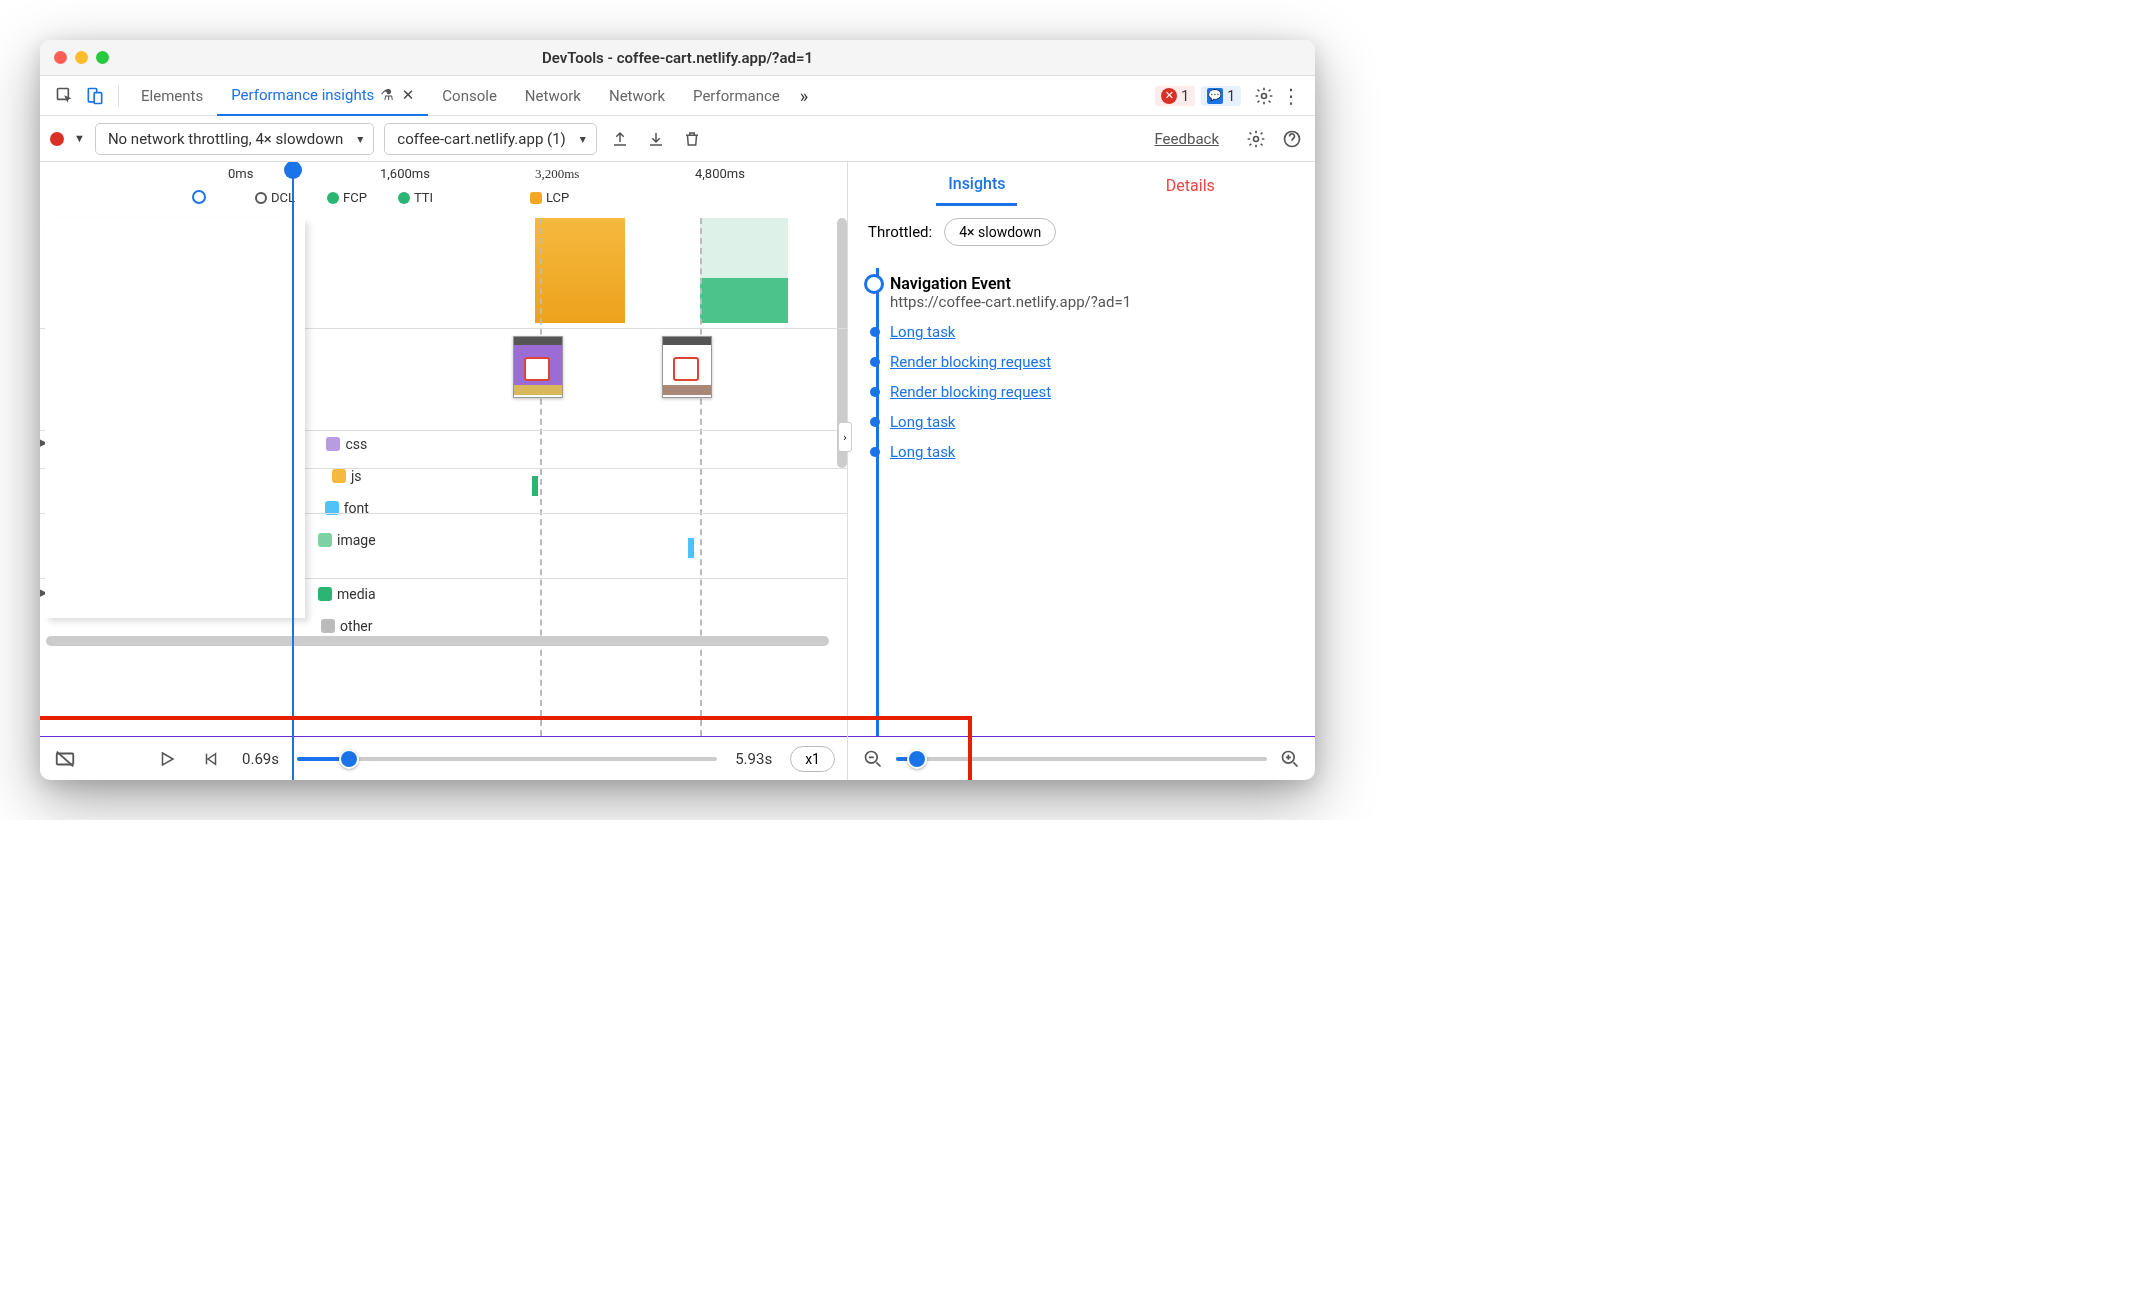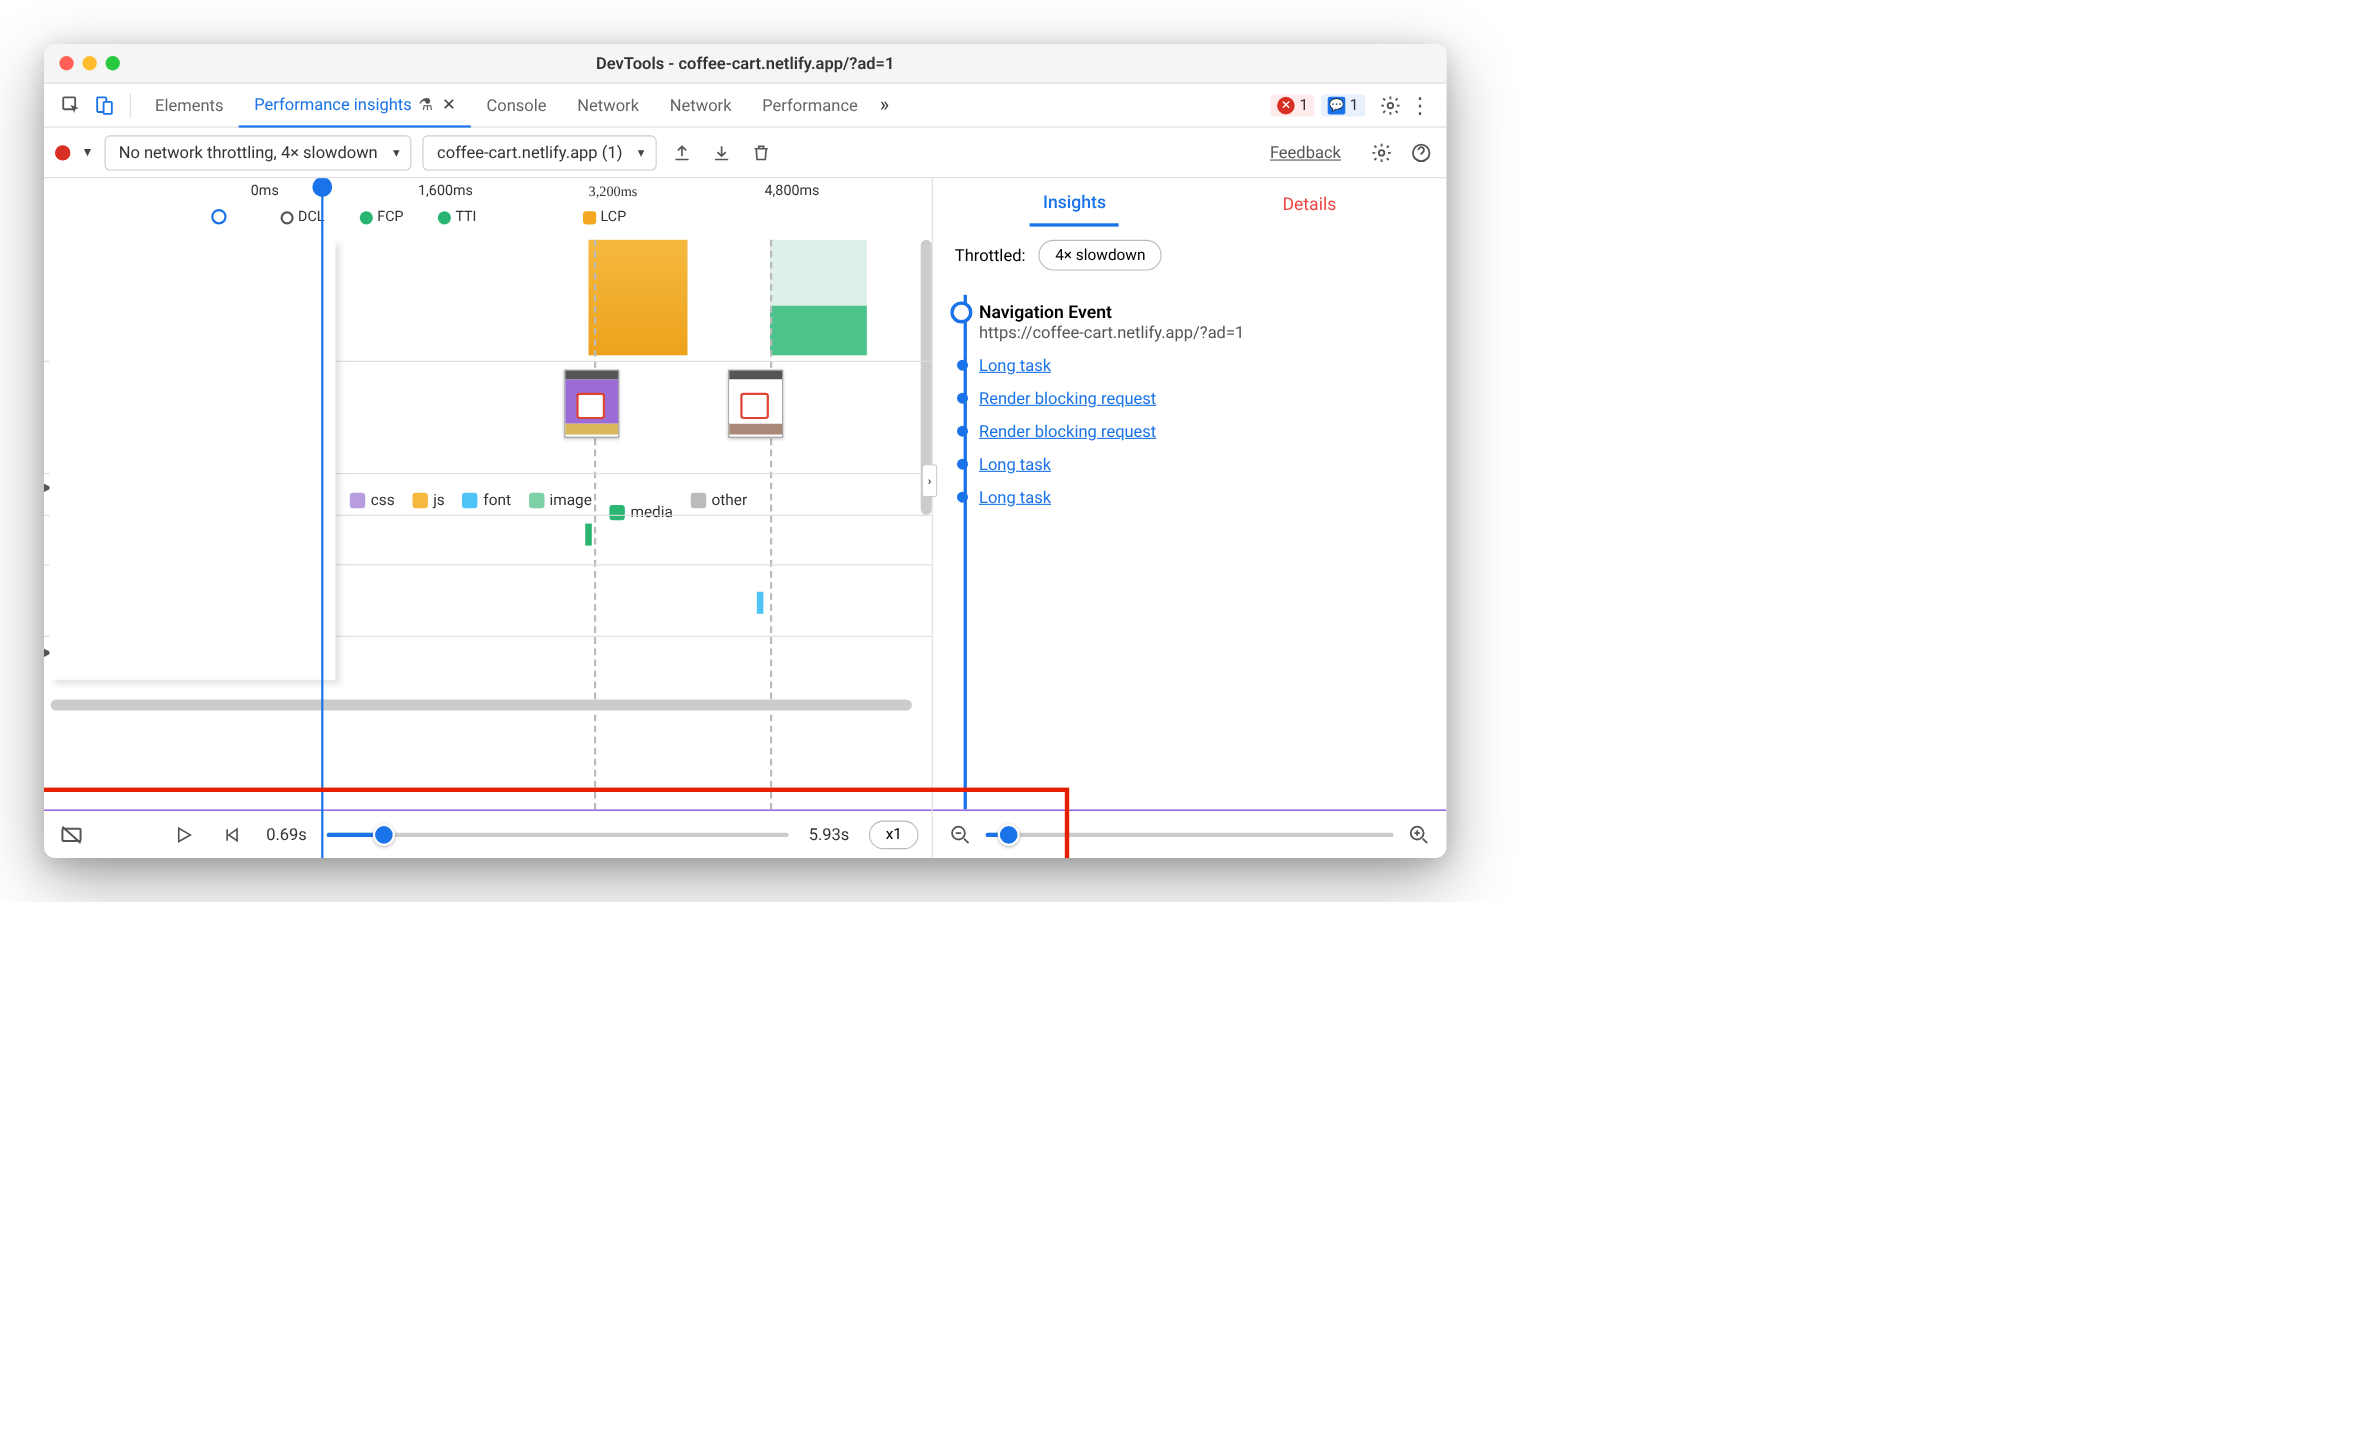--- a/index.html
+++ b/index.html
@@ -92,21 +92,21 @@
 .orange-blk { position: absolute; left: 495px; top: 0; width: 90px; height: 105px; background: linear-gradient(#f5b93f, #eda21c);}
 .teal-blk1 { position: absolute; left: 660px; top: 0; width: 88px; height: 105px; background: rgba(120,200,163,.25);}
 .teal-blk2 { position: absolute; left: 660px; top: 60px; width: 88px; height: 45px; background: #4cc38a;}
 .dashed-v { position: absolute; top: 0; bottom: 0; border-left: 2px dashed #bbb; }
 .thumb { position: absolute; width: 50px; height: 62px; background: #fff; border: 1px solid #999; box-shadow: 0 1px 3px rgba(0,0,0,.25);}
 .thumb .tbar { height: 8px; background: #555; }
 .thumb .tbody { height: 40px; background: #9b6bd6; position: relative;}
 .thumb .tcup { position: absolute; bottom: 4px; left: 10px; width: 26px; height: 24px; background: #fff; border: 2px solid #d43; border-radius: 3px;}
 .thumb .tfoot { height: 10px; background: #d8b85a;}
 .lane-sep { position: absolute; left: 0; right: 0; height: 1px; background: #ddd;}
-.legend { position: absolute; display: flex; gap: 16px; font-size: 14px; color: #333; align-items: center;}
+.legend { position: absolute; display: flex; gap: 16px; font-size: 14px; color: #333; align-items: center; flex-direction: column;}
 .legend .sw { width: 14px; height: 14px; border-radius: 3px; }
 .mini-bar { position: absolute; width: 6px; height: 20px; }
 .expand-tri { position: absolute; color: #555; font-size: 11px; left: -1px; cursor: pointer;}
 .scroll-h { position: absolute; bottom: 0; left: 6px; right: 18px; height: 10px; background: #ccc; border-radius: 5px;}
 .scroll-v { position: absolute; top: 0; right: 0; width: 10px; height: 250px; background: #ccc; border-radius: 5px;}
 
 .sidepanel { flex: 1; display: flex; flex-direction: column; position: relative; }
 .sp-toggle { position: absolute; left: -10px; top: 260px; width: 14px; height: 30px; border: 1px solid #ccc; background: #fff; border-radius: 3px; display: flex; align-items: center; justify-content: center; font-size: 11px; cursor: pointer; z-index: 10;}
 .sp-tabs { height: 46px; display: flex; align-items: center; justify-content: space-around; padding: 0 20px;}
 .sp-tab { font-size: 16px; color: #ef4444; padding: 10px 12px; cursor: pointer; }

